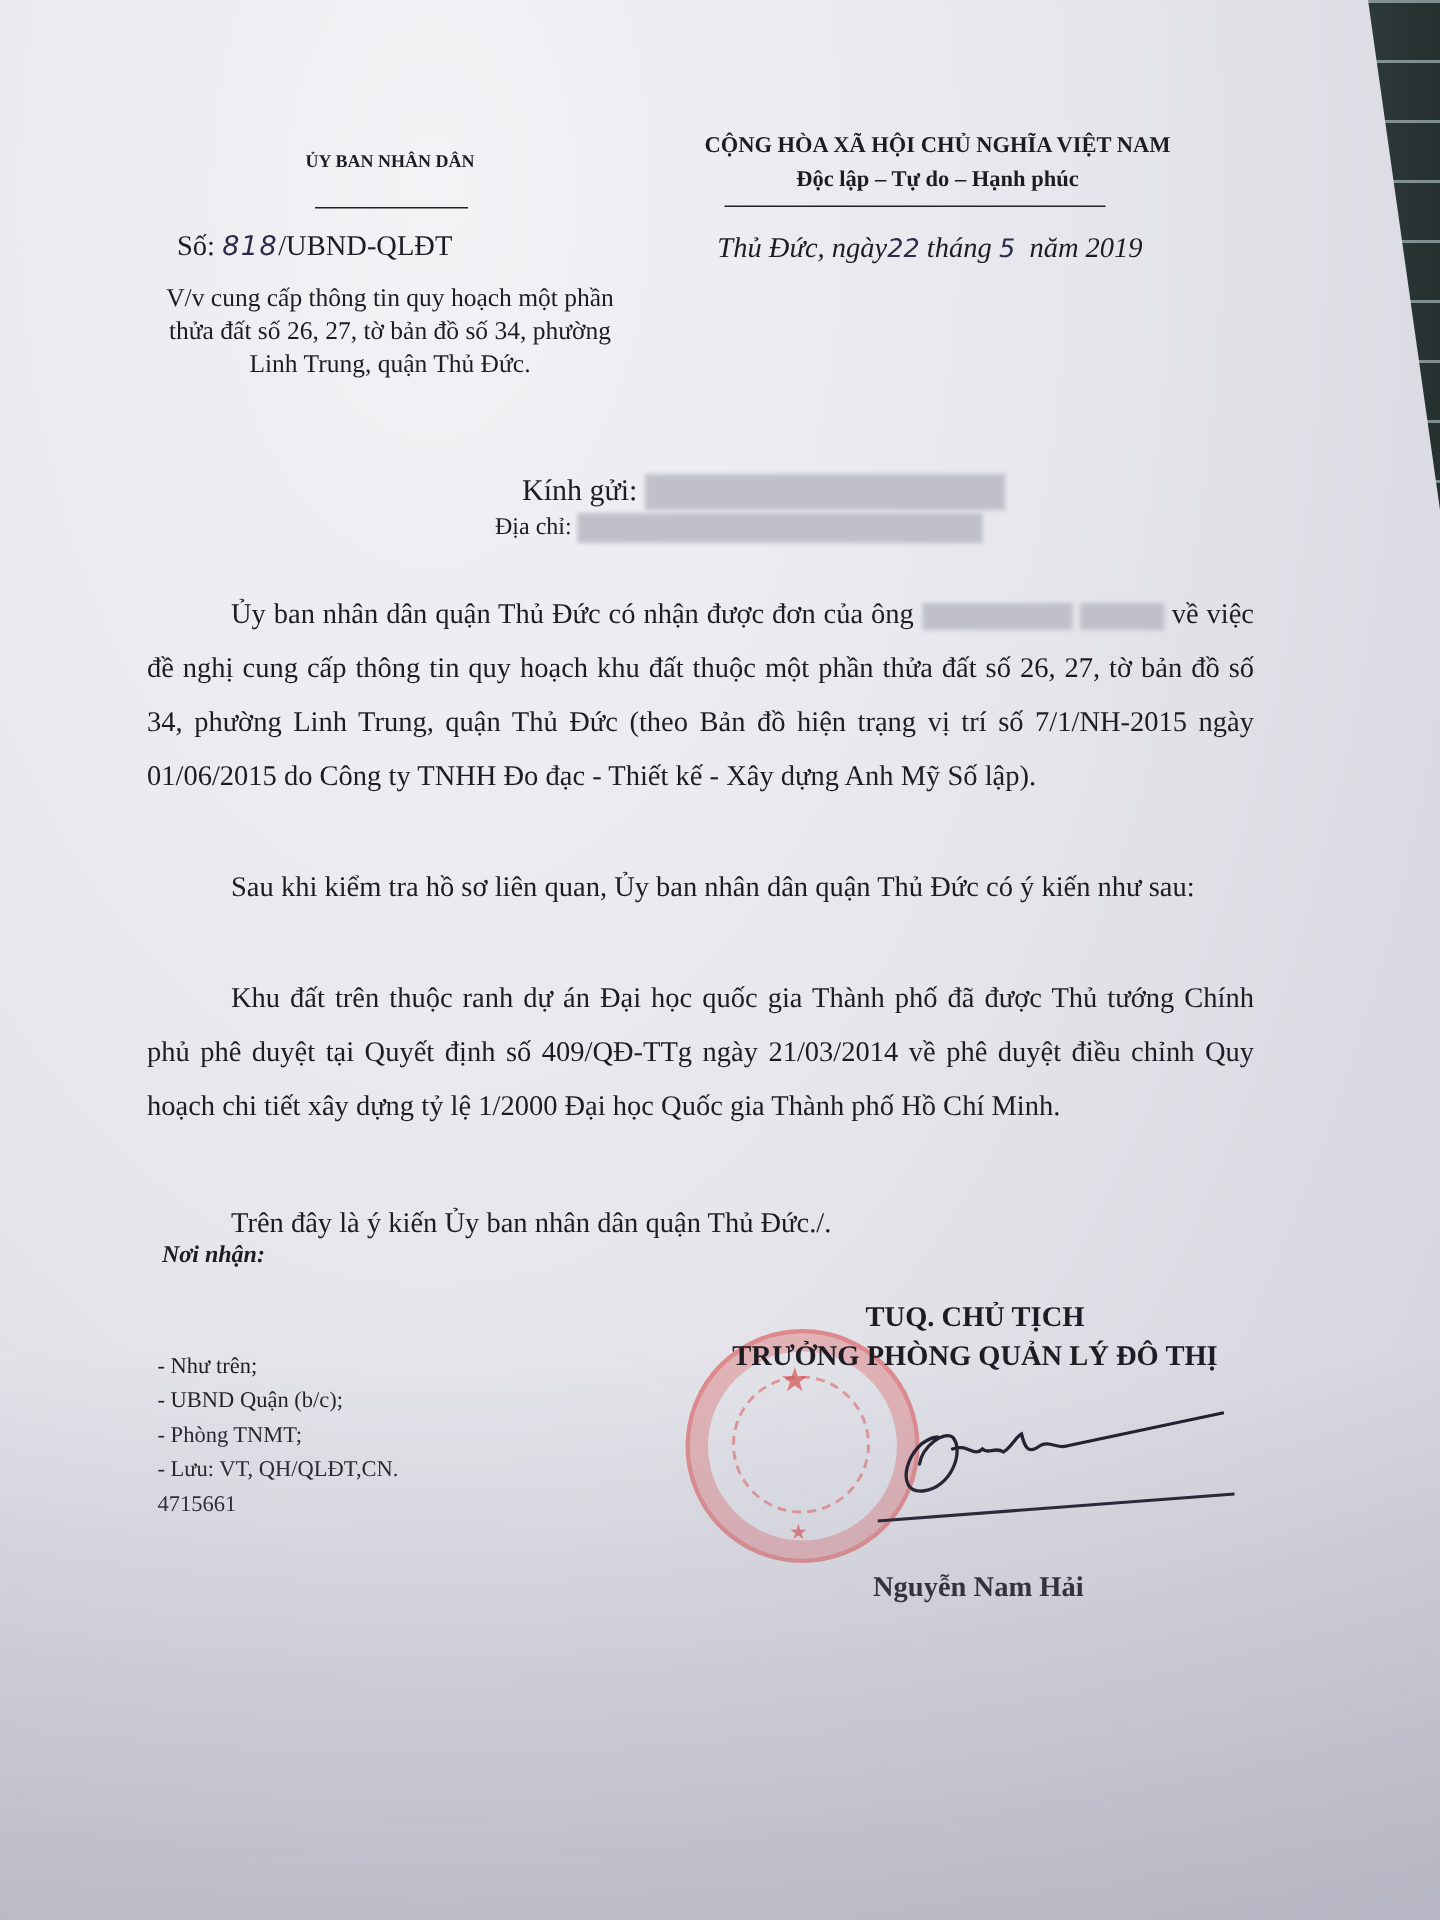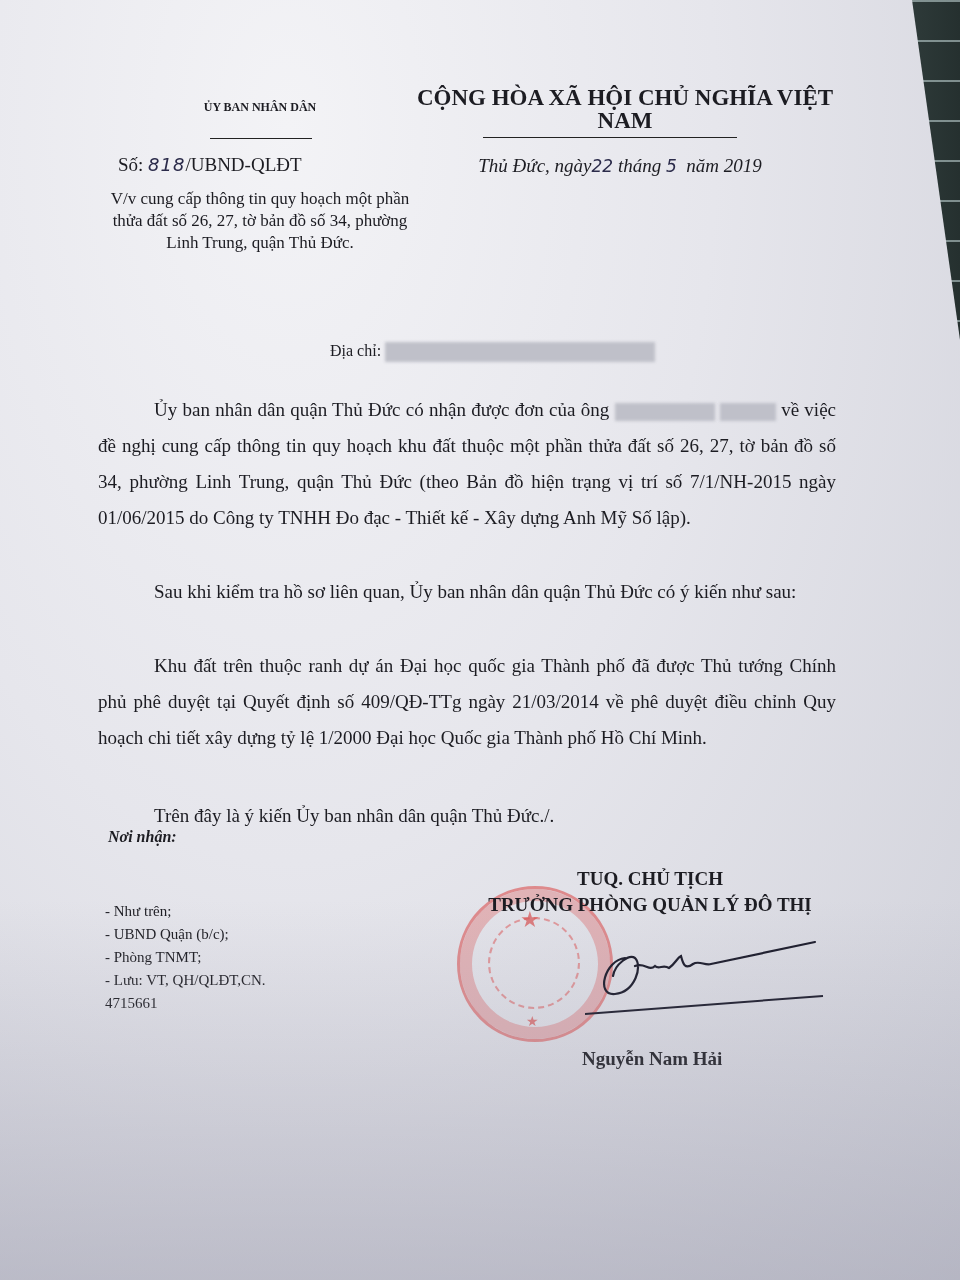--- a/index.html
+++ b/index.html
@@ -30,21 +30,21 @@
   .center { text-align:center; }
   .bold { font-weight:bold; }
   .ital { font-style:italic; }
 
   .org-name { left:100px; top:96px; width:320px; font-size:12px; line-height:23px; }
   .org-rule { left:210px; top:138px; width:102px; height:1px; background:#222; }
   .docno { left:118px; top:154px; font-size:19px; }
   .docno .hand { font-family:"DejaVu Sans",sans-serif; font-style:italic; font-size:18px; color:#2b2b4a; letter-spacing:1px; }
   .subject { left:100px; top:188px; width:320px; font-size:17px; line-height:22px; }
 
-  .nation { left:405px; top:86px; width:440px; font-size:23px; line-height:23px; }
+  .nation { left:405px; top:86px; width:440px; font-size:15px; line-height:23px; }
   .motto-rule { left:483px; top:137px; width:254px; height:1px; background:#222; }
   .dateline { left:410px; top:155px; width:420px; font-size:19px; }
   .dateline .hand { font-family:"DejaVu Sans",sans-serif; font-size:17px; color:#2b2b4a; }
 
   .recipient { left:348px; top:316px; font-size:20px; }
   .address { left:330px; top:342px; font-size:16px;text-align:right; }
   .redact { background:#bfc0c9; display:inline-block; filter:blur(1.5px); }
 
   .para { left:98px; width:738px; font-size:19px; line-height:36px; text-align:justify; }
   .para .indent { display:inline-block; width:56px; }
@@ -79,29 +79,34 @@
   </div>
   <div class="abs org-rule"></div>
   <div class="abs docno">
     <span>Số:</span>
     <span class="hand">818</span><span>/UBND-QLĐT</span>
   </div>
   <div class="abs subject center">V/v cung cấp thông tin quy hoạch một phần thửa đất số 26, 27, tờ bản đồ số 34, phường Linh Trung, quận Thủ Đức.</div>
 
   <div class="abs nation center bold">
     <div>CỘNG HÒA XÃ HỘI CHỦ NGHĨA VIỆT NAM</div>
+    <div>Độc lập – Tự do – Hạnh phúc</div>
   </div>
   <div class="abs motto-rule"></div>
   <div class="abs dateline center ital">
     <span>Thủ Đức, ngày</span><span class="hand">22</span>
     <span>tháng</span>
     <span class="hand">5</span>&nbsp;
     <span>năm 2019</span>
   </div>
 
+  <div class="abs recipient">
+    <span>Kính gửi:</span>
+    <span class="redact" style="width:240px;height:24px;vertical-align:middle;"></span>
+  </div>
   <div class="abs address">
     <span>Địa chỉ:</span>
     <span class="redact" style="width:270px;height:20px;vertical-align:middle;"></span>
   </div>
 
   <div class="abs para" style="top:392px;">
     <span class="indent"></span><span>Ủy ban nhân dân quận Thủ Đức có nhận được đơn của ông</span>
     <span class="redact" style="width:100px;height:18px;vertical-align:middle;"></span>
     <span class="redact" style="width:56px;height:18px;vertical-align:middle;"></span>
     <span>về việc đề nghị cung cấp thông tin quy hoạch khu đất thuộc một phần thửa đất số 26, 27, tờ bản đồ số 34, phường Linh Trung, quận Thủ Đức (theo Bản đồ hiện trạng vị trí số 7/1/NH-2015 ngày 01/06/2015 do Công ty TNHH Đo đạc - Thiết kế - Xây dựng Anh Mỹ Số lập).</span>

